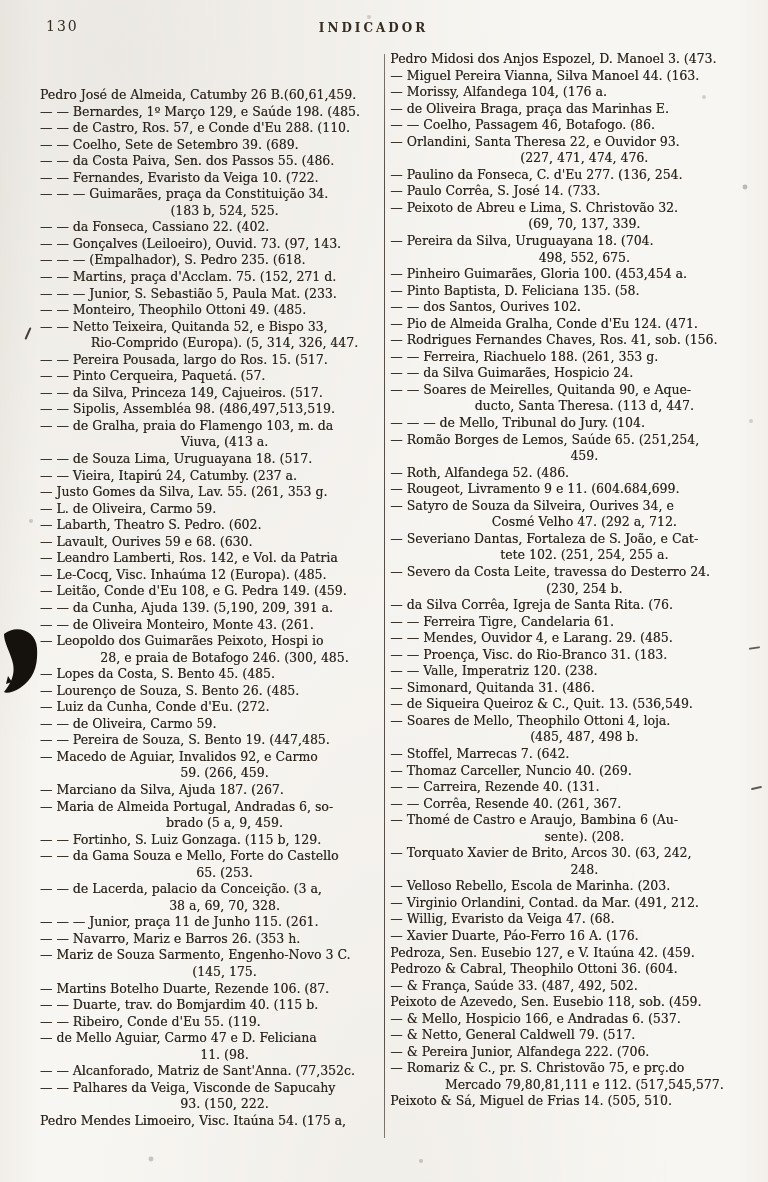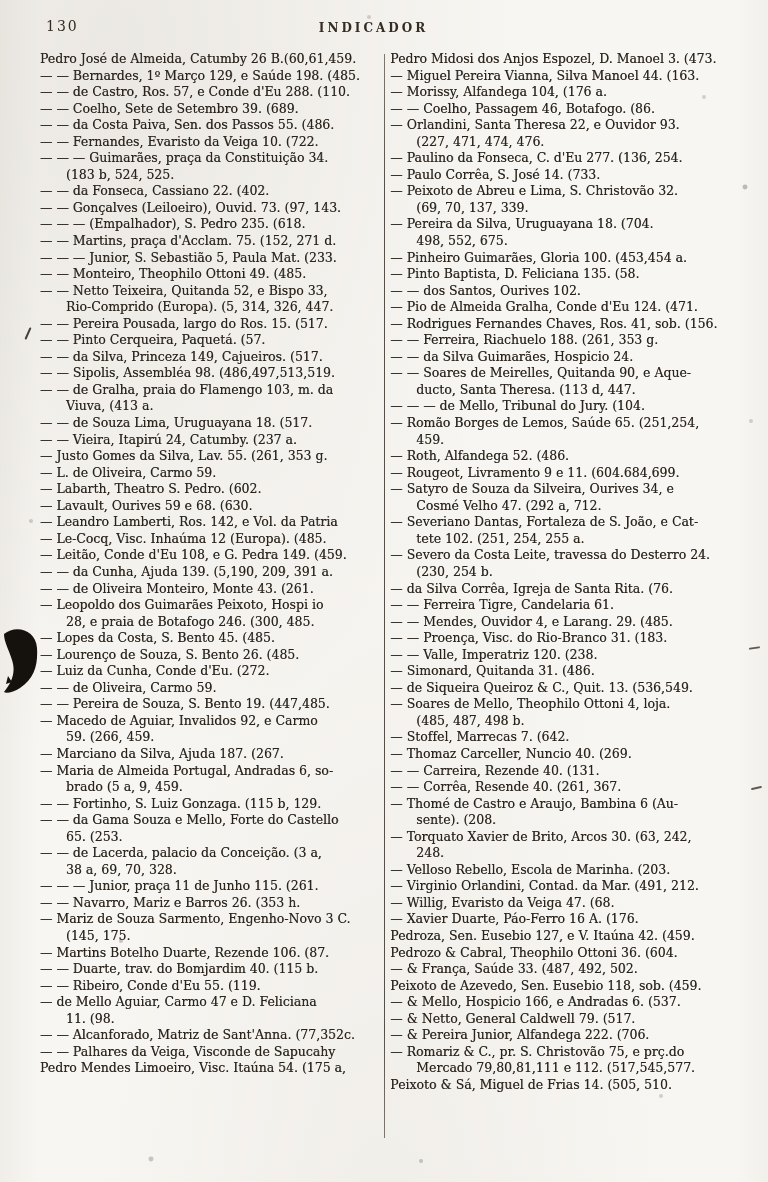--- a/index.html
+++ b/index.html
@@ -12,25 +12,25 @@
       radial-gradient(ellipse at 50% 120%, rgba(140,130,115,0.08), transparent 55%),
       linear-gradient(90deg, rgba(170,162,150,0.10), rgba(255,255,255,0) 5%, rgba(255,255,255,0) 96%, rgba(170,162,150,0.08));
     color:#29231c;
     font-family:"DejaVu Serif","Liberation Serif",serif;
   }
   .page-header{position:absolute;top:16px;left:0;width:100%;height:26px;padding-left:7px;}
   .page-number{position:absolute;left:46px;top:2px;font-size:14px;letter-spacing:2px;color:#332c23;}
   .running-title{position:absolute;left:0;width:100%;top:5px;text-align:center;font-size:12px;font-weight:bold;letter-spacing:3px;color:#332c23;transform:translateX(-14px);}
   .columns{position:absolute;top:51px;left:40px;display:flex;}
   .col{text-shadow:0.3px 0 rgba(42,34,24,0.55);}
-  .col-left{width:343px;}
+  .col-left{width:343px;margin-top:36px;}
   .col-right{width:362px;}
   .divider{width:1.3px;background:linear-gradient(180deg,#6a635a, #39332b 12%, #39332b 90%, #6a635a);height:1084px;margin:3px 5px 0 1px;opacity:.85;}
   .line{height:16.55px;line-height:16.55px;font-size:12.4px;white-space:nowrap;letter-spacing:0.05px;}
-  .line.ind{padding-left:26px;}
+  .line.ind{padding-left:26px;text-align:center;}
   .ink-blob{position:absolute;left:2px;top:626px;width:40px;height:70px;}
   .stray-mark{position:absolute;left:27px;top:327px;width:2.2px;height:13px;background:#27211a;transform:rotate(24deg);border-radius:2px;opacity:.85;}
   .margin-dash{position:absolute;width:11px;height:2.4px;background:#3a332a;opacity:.8;border-radius:1px;}
   .dash-1{right:8px;top:647px;transform:rotate(-8deg);}
   .dash-2{right:6px;top:787px;transform:rotate(-12deg);}
   .specks{position:absolute;left:0;top:0;width:2px;height:2px;background:transparent;border-radius:50%;
     box-shadow: 120px 940px 0 1px rgba(60,52,40,.25), 703px 96px 0 1px rgba(60,52,40,.2),
       744px 186px 0 1.5px rgba(60,52,40,.3), 96px 156px 0 1px rgba(60,52,40,.2),
       420px 1160px 0 1px rgba(60,52,40,.25), 660px 1095px 0 1px rgba(60,52,40,.2),
       30px 520px 0 1px rgba(60,52,40,.22), 750px 420px 0 1px rgba(60,52,40,.2),
@@ -102,27 +102,29 @@
         <div class="line">— — Navarro, Mariz e Barros 26. (353 h.</div>
         <div class="line">— Mariz de Souza Sarmento, Engenho-Novo 3 C.</div>
         <div class="line ind">(145, 175.</div>
         <div class="line">— Martins Botelho Duarte, Rezende 106. (87.</div>
         <div class="line">— — Duarte, trav. do Bomjardim 40. (115 b.</div>
         <div class="line">— — Ribeiro, Conde d'Eu 55. (119.</div>
         <div class="line">— de Mello Aguiar, Carmo 47 e D. Feliciana</div>
         <div class="line ind">11. (98.</div>
         <div class="line">— — Alcanforado, Matriz de Sant'Anna. (77,352c.</div>
         <div class="line">— — Palhares da Veiga, Visconde de Sapucahy</div>
+        <div class="line ind">93. (150, 222.</div>
         <div class="line">Pedro Mendes Limoeiro, Visc. Itaúna 54. (175 a,</div>
       </div>
     <div class="divider"></div>
     <div class="col col-right" id="col-right">
         <div class="line">Pedro Midosi dos Anjos Espozel, D. Manoel 3. (473.</div>
         <div class="line">— Miguel Pereira Vianna, Silva Manoel 44. (163.</div>
         <div class="line">— Morissy, Alfandega 104, (176 a.</div>
+        <div class="line">— de Oliveira Braga, praça das Marinhas E.</div>
         <div class="line">— — Coelho, Passagem 46, Botafogo. (86.</div>
         <div class="line">— Orlandini, Santa Theresa 22, e Ouvidor 93.</div>
         <div class="line ind">(227, 471, 474, 476.</div>
         <div class="line">— Paulino da Fonseca, C. d'Eu 277. (136, 254.</div>
         <div class="line">— Paulo Corrêa, S. José 14. (733.</div>
         <div class="line">— Peixoto de Abreu e Lima, S. Christovão 32.</div>
         <div class="line ind">(69, 70, 137, 339.</div>
         <div class="line">— Pereira da Silva, Uruguayana 18. (704.</div>
         <div class="line ind">498, 552, 675.</div>
         <div class="line">— Pinheiro Guimarães, Gloria 100. (453,454 a.</div>

